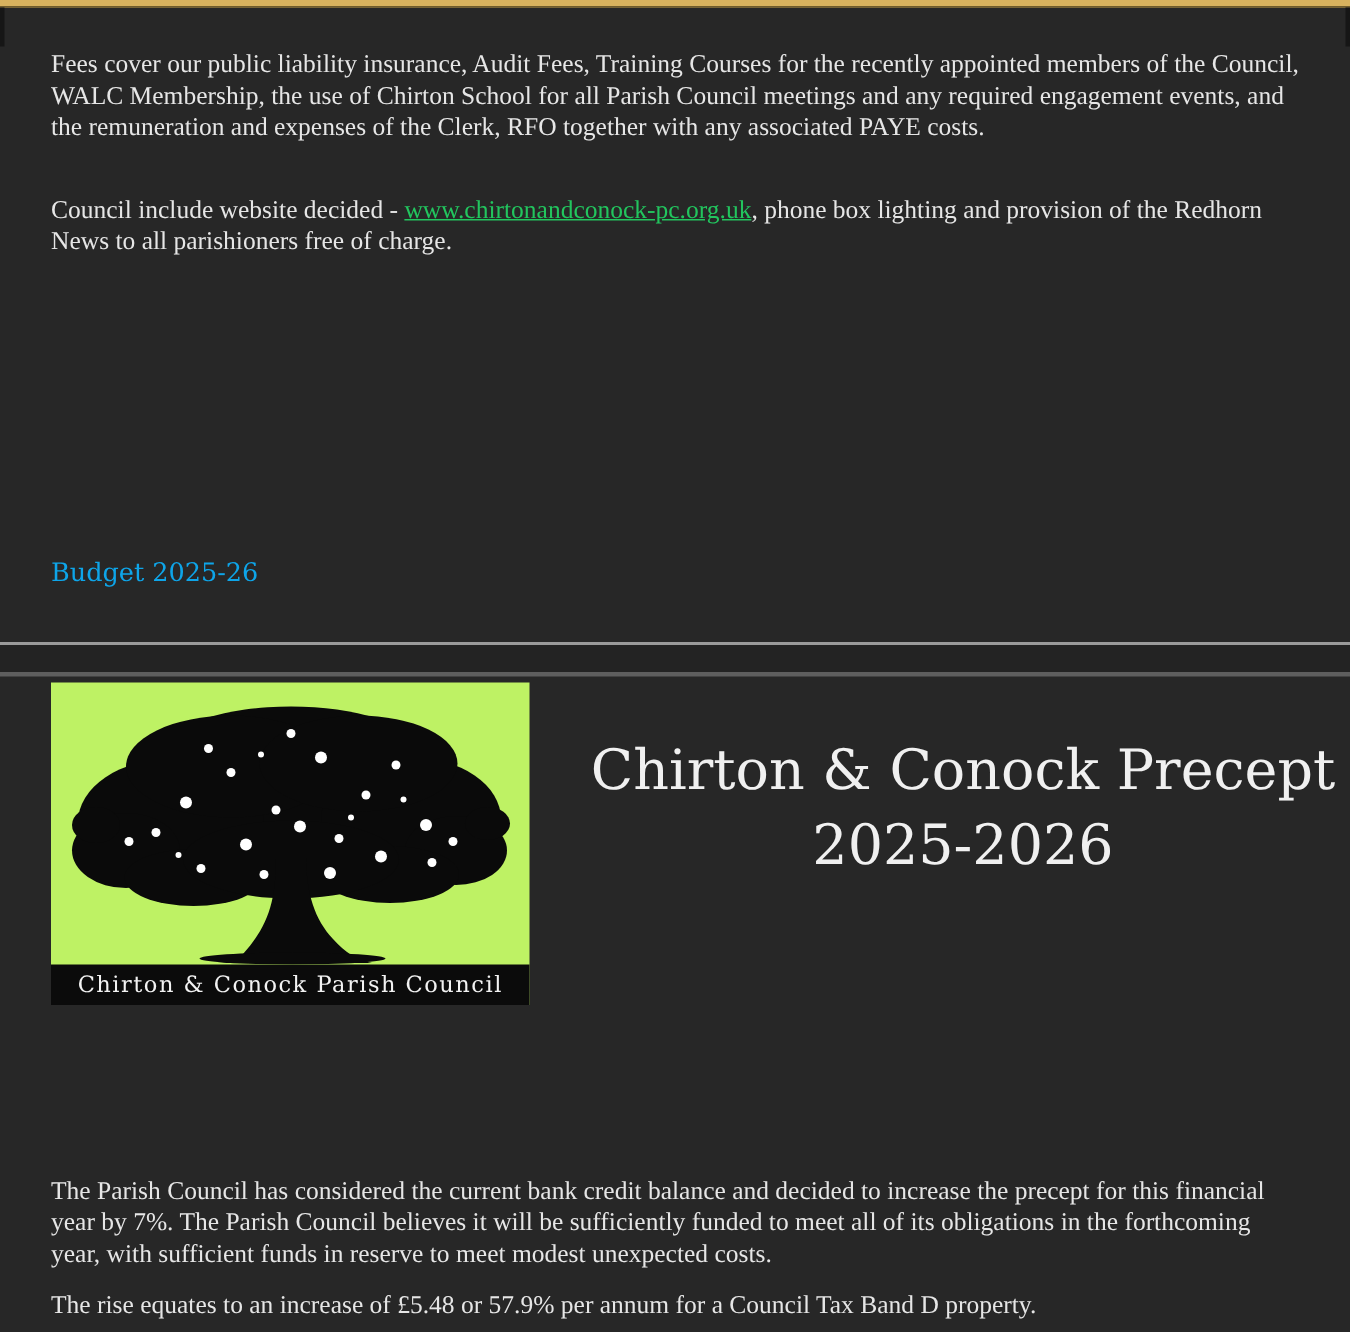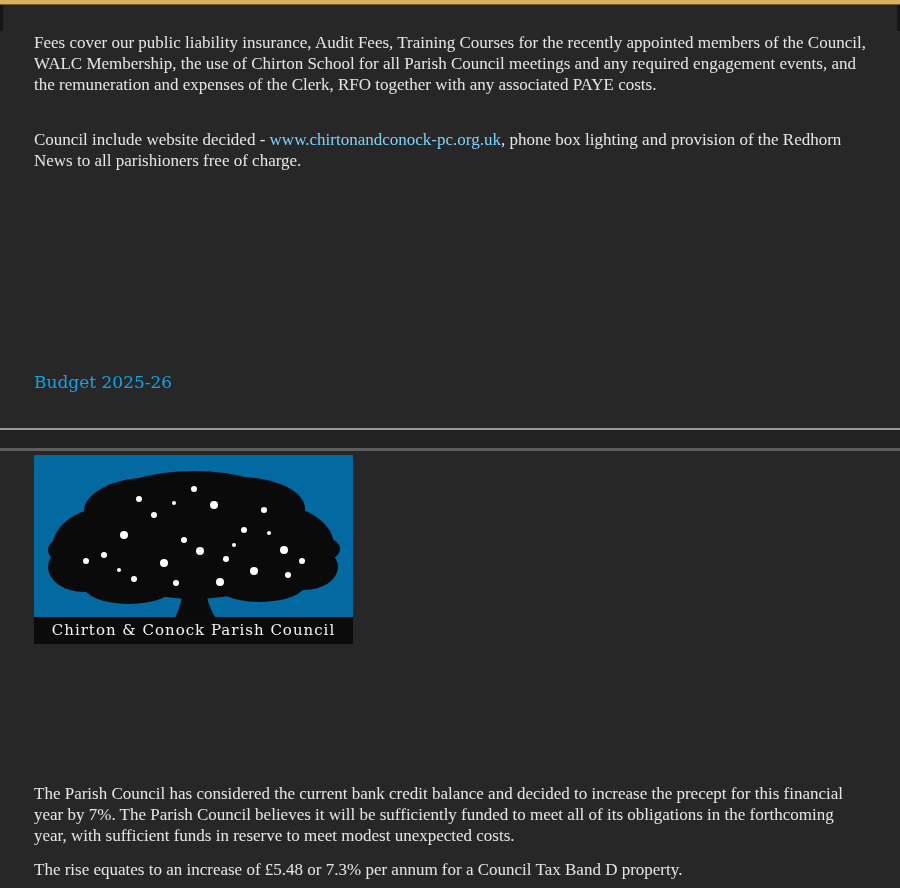--- a/index.html
+++ b/index.html
@@ -10,34 +10,34 @@
   .goldbar{position:absolute;top:0;left:0;right:0;height:4px;background:#D8B25E;border-bottom:1px solid #6f5b2b;}
   .corner-shade{position:absolute;top:5px;width:3px;height:26px;background:#161616;}
   .corner-shade.left{left:0;}
   .corner-shade.right{right:0;}
 
   .body-par{
     position:absolute;left:34px;width:834px;
     font-size:17px;line-height:21px;color:#E6E6E6;
   }
   .body-par .lead{font-weight:normal;}
-  .doc-link{color:#7dd3fc;cursor:pointer;}
+  .doc-link{color:#22c55e;text-decoration:underline;cursor:pointer;}
 
   .footer-budget{
     position:absolute;left:34px;top:372px;
     font-family:"DejaVu Serif",serif;font-size:17px;color:#0ea5e9;
   }
 
   .sep-line-1{position:absolute;left:0;right:0;top:428px;height:2px;background:#9A9A9A;}
   .sep-gap{position:absolute;left:0;right:0;top:430px;height:18px;background:#232323;}
   .sep-line-2{position:absolute;left:0;right:0;top:448px;height:3px;background:#5E5E5E;}
 
   .logo{
-    position:absolute;left:34px;top:455px;width:319px;height:189px;
-    background:#0369a1;
+    position:absolute;left:34px;top:455px;width:319px;height:215px;
+    background:#bef264;
   }
   .logo svg{display:block;}
   .logo-band{
     position:absolute;left:0;right:0;bottom:0;height:27px;background:#0b0b0b;
     color:#F2F2F2;font-family:"DejaVu Serif",serif;font-size:15px;
     line-height:27px;text-align:center;letter-spacing:1px;white-space:nowrap;
   }
 
   .doc-title{
     position:absolute;left:384px;top:489px;width:516px;
@@ -111,19 +111,23 @@
         <circle cx="166" cy="96" r="4"></circle>
         <circle cx="200" cy="90" r="2"></circle>
         <circle cx="85" cy="115" r="2"></circle>
         <circle cx="140" cy="48" r="2"></circle>
         <circle cx="235" cy="78" r="2"></circle>
       </g>
     </svg>
     <div class="logo-band">Chirton &amp; Conock Parish Council</div>
   </div>
 
+  <div class="doc-title">
+    <div>Chirton &amp; Conock Precept</div>
+    <div>2025-2026</div>
+  </div>
 
 
   <p class="body-par p-precept">The Parish Council has considered the current bank credit balance and decided to increase the precept for this financial year by 7%. The Parish Council believes it will be sufficiently funded to meet all of its obligations in the forthcoming year, with sufficient funds in reserve to meet modest unexpected costs.</p>
 
-  <p class="body-par p-rise">The rise equates to an increase of £5.48 or 7.3% per annum for a Council Tax Band D property.</p>
+  <p class="body-par p-rise">The rise equates to an increase of £5.48 or 57.9% per annum for a Council Tax Band D property.</p>
 
 </div>
 
 </body></html>

